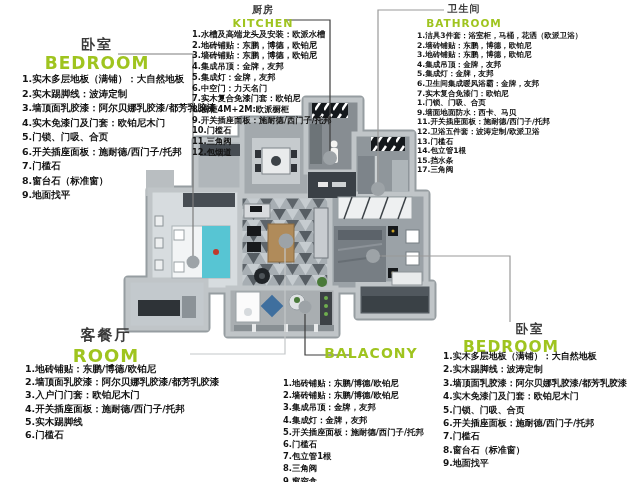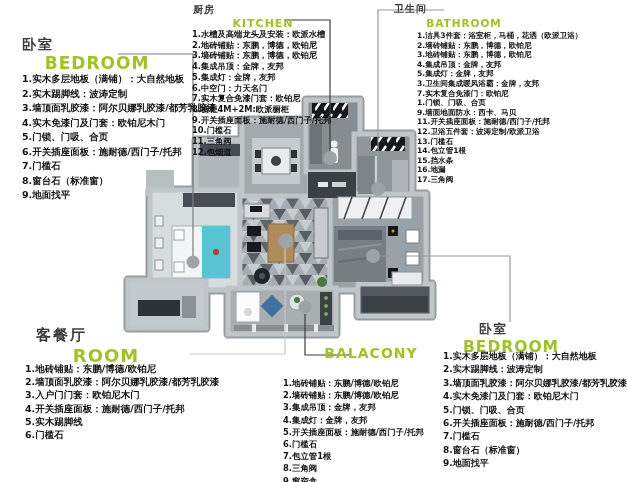--- a/index.html
+++ b/index.html
@@ -1,20 +1,20 @@
 <!DOCTYPE html>
 <html><head>
 <meta charset="utf-8">
 <style>
   html,body{margin:0;padding:0;background:#ffffff;}
   #canvas{position:relative;width:627px;height:482px;background:#ffffff;overflow:hidden;
           font-family:"DejaVu Sans","Liberation Sans",sans-serif;}
   #plan-svg{position:absolute;left:0;top:0;}
   .zone{position:absolute;}
-  .t-cn{font-weight:700;color:#3a3a3a;text-align:left;letter-spacing:2px;}
+  .t-cn{font-weight:700;color:#3a3a3a;text-align:center;letter-spacing:2px;}
   .t-en{font-weight:700;color:#9fc41f;text-align:center;letter-spacing:1px;}
   ul.specs{list-style:none;margin:0;padding:0;font-weight:700;color:#141414;white-space:nowrap;}
 
   
   .z-bed-tl{left:22px;top:36px;width:150px;}
   .z-bed-tl .t-cn{font-size:14px;}
   .z-bed-tl .t-en{font-size:17px;margin-top:-1px;}
   .z-bed-tl ul{position:absolute;left:0;top:36px;font-size:9.5px;line-height:14.5px;}
 
   
@@ -237,30 +237,29 @@
 
   <section class="zone z-bath">
     <div class="t-cn">卫生间</div>
     <div class="t-en">BATHROOM</div>
     <ul class="specs">
         <li>1.洁具3件套：浴室柜，马桶，花洒（欧派卫浴）</li>
         <li>2.墙砖铺贴：东鹏，博德，欧铂尼</li>
         <li>3.地砖铺贴：东鹏，博德，欧铂尼</li>
         <li>4.集成吊顶：金牌，友邦</li>
         <li>5.集成灯：金牌，友邦</li>
-        <li>3.卫生间集成暖风浴霸：金牌，友邦</li>
+        <li>6.卫生间集成暖风浴霸：金牌，友邦</li>
         <li>7.实木复合免漆门：欧铂尼</li>
         <li>1.门锁、门吸、合页</li>
         <li>9.墙面地面防水：西卡、马贝</li>
         <li>11.开关插座面板：施耐德/西门子/托邦</li>
         <li>12.卫浴五件套：波涛定制/欧派卫浴</li>
         <li>13.门槛石</li>
         <li>14.包立管1根</li>
         <li>15.挡水条</li>
-        <li>16.地漏</li>
         <li>17.三角阀</li>
       </ul>
   </section>
 
   <section class="zone z-room">
     <div class="t-cn">客餐厅</div>
     <div class="t-en">ROOM</div>
     <ul class="specs">
         <li>1.地砖铺贴：东鹏/博德/欧铂尼</li>
         <li>2.墙顶面乳胶漆：阿尔贝娜乳胶漆/都芳乳胶漆</li>

